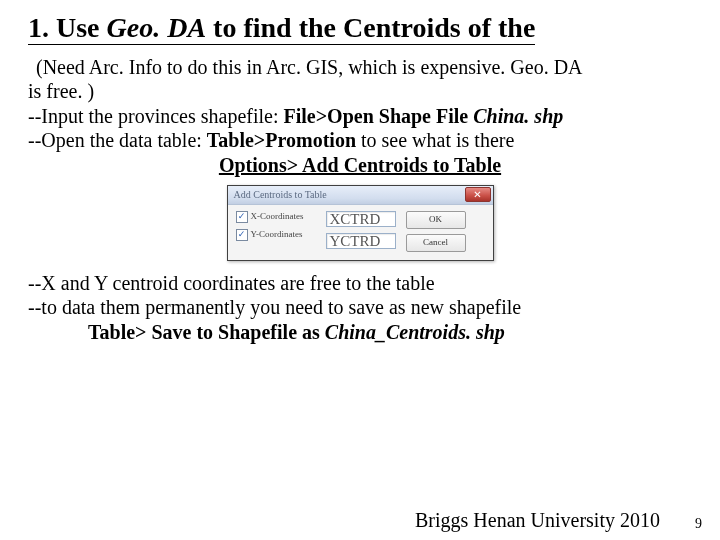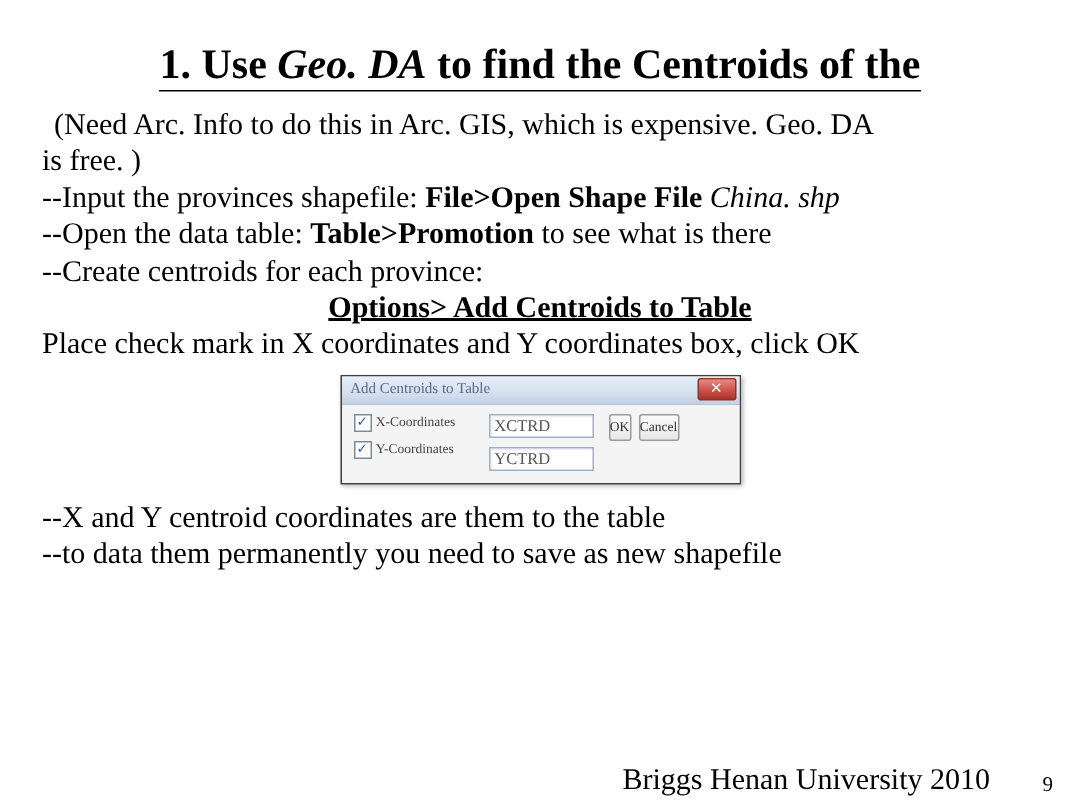--- a/index.html
+++ b/index.html
@@ -13,41 +13,40 @@
     position: relative;
     overflow: hidden;
   }
   .slide {
     padding: 10px 28px 0 28px;
     box-sizing: border-box;
     width: 100%;
     height: 100%;
   }
   .title {
-    text-align: center;
     font-size: 28px;
     line-height: 1.25;
-    margin: 16px 0 10px 0;
+    margin: 0 0 10px 0;
   }
   .title .underline {
     border-bottom: 1px solid #000;
     padding-bottom: 1px;
   }
   .title .italic {
     font-style: italic;
   }
   .body {
     font-size: 20px;
     line-height: 1.22;
   }
   .indent1 { margin-left: 8px; }
   .indent2 { margin-left: 0px; }
   .center-bold { text-align: center; font-weight: bold; text-decoration: underline; }
   .b { font-weight: bold; }
-  .i { font-style: italic; }
+  .i { font-style: italic; font-weight: bold; }
   .dialog-wrap {
     display: flex;
     justify-content: center;
     margin: 8px 0 10px 0;
   }
   .dialog {
     width: 265px;
     border: 1px solid #404040;
     font-family: Liberation Serif, serif;
     font-size: 10px;
@@ -111,29 +110,30 @@
   .dlg-mid {
     flex: 0 0 70px;
     display: flex;
     flex-direction: column;
     gap: 6px;
   }
   .txtfield {
     height: 14px;
     background: #fff;
     border: 1px solid #9bb0c9;
-    font-size: 11px;
+    font-size: 15px;
     padding: 0 3px;
     line-height: 14px;
     color: #555;
     box-shadow: inset 1px 1px 1px rgba(0,0,0,.08);
   }
   .dlg-right {
     flex: 0 0 60px;
     display: flex;
+    flex-direction: column;
     gap: 5px;
   }
   .btn {
     height: 16px;
     background: linear-gradient(180deg,#fbfbfb 0%,#e7e7e7 100%);
     border: 1px solid #9a9a9a;
     border-radius: 2px;
     font-size: 9px;
     display: flex;
     align-items: center;
@@ -165,23 +165,21 @@
 
   <div class="body">
     <div class="indent1">(Need Arc. Info to do this in Arc. GIS, which is expensive.  Geo. DA</div>
     <div class="indent2">is free. )</div>
     <div>
       <span>--Input the provinces shapefile:  </span><span class="b">File&gt;Open Shape File</span><span class="i">   China. shp</span>
     </div>
     <div>
       <span>--Open the data table:  </span><span class="b">Table&gt;Promotion</span><span>  to see what is there</span>
     </div>
-    <div>--Create centroids for each province:</div>
     <div class="center-bold">Options&gt; Add Centroids to Table</div>
-    <div>Place check mark in X coordinates and Y coordinates box, click OK</div>
 
     <div class="dialog-wrap">
       <div class="dialog">
         <div class="dlg-title">
           <span class="dlg-title-text">Add Centroids to Table</span>
           <span class="dlg-close">✕</span>
         </div>
         <div class="dlg-body">
           <div class="dlg-left">
             <label class="chk">
@@ -198,19 +196,22 @@
             <div class="txtfield">YCTRD</div>
           </div>
           <div class="dlg-right">
             <div class="btn">OK</div>
             <div class="btn">Cancel</div>
           </div>
         </div>
       </div>
     </div>
 
-    <div>--X and Y centroid coordinates are them to the table</div>
+    <div>--X and Y centroid coordinates are free to the table</div>
     <div>--to data them permanently you need to save as new shapefile</div>
+    <div style="padding-left:60px;">
+      <span class="b">Table&gt; Save to Shapefile as</span><span class="i">   China_Centroids. shp</span>
+    </div>
   </div>
 </div>
 
 <div class="footer">Briggs  Henan University 2010</div>
 <div class="pagenum">9</div>
 
 </body></html>

